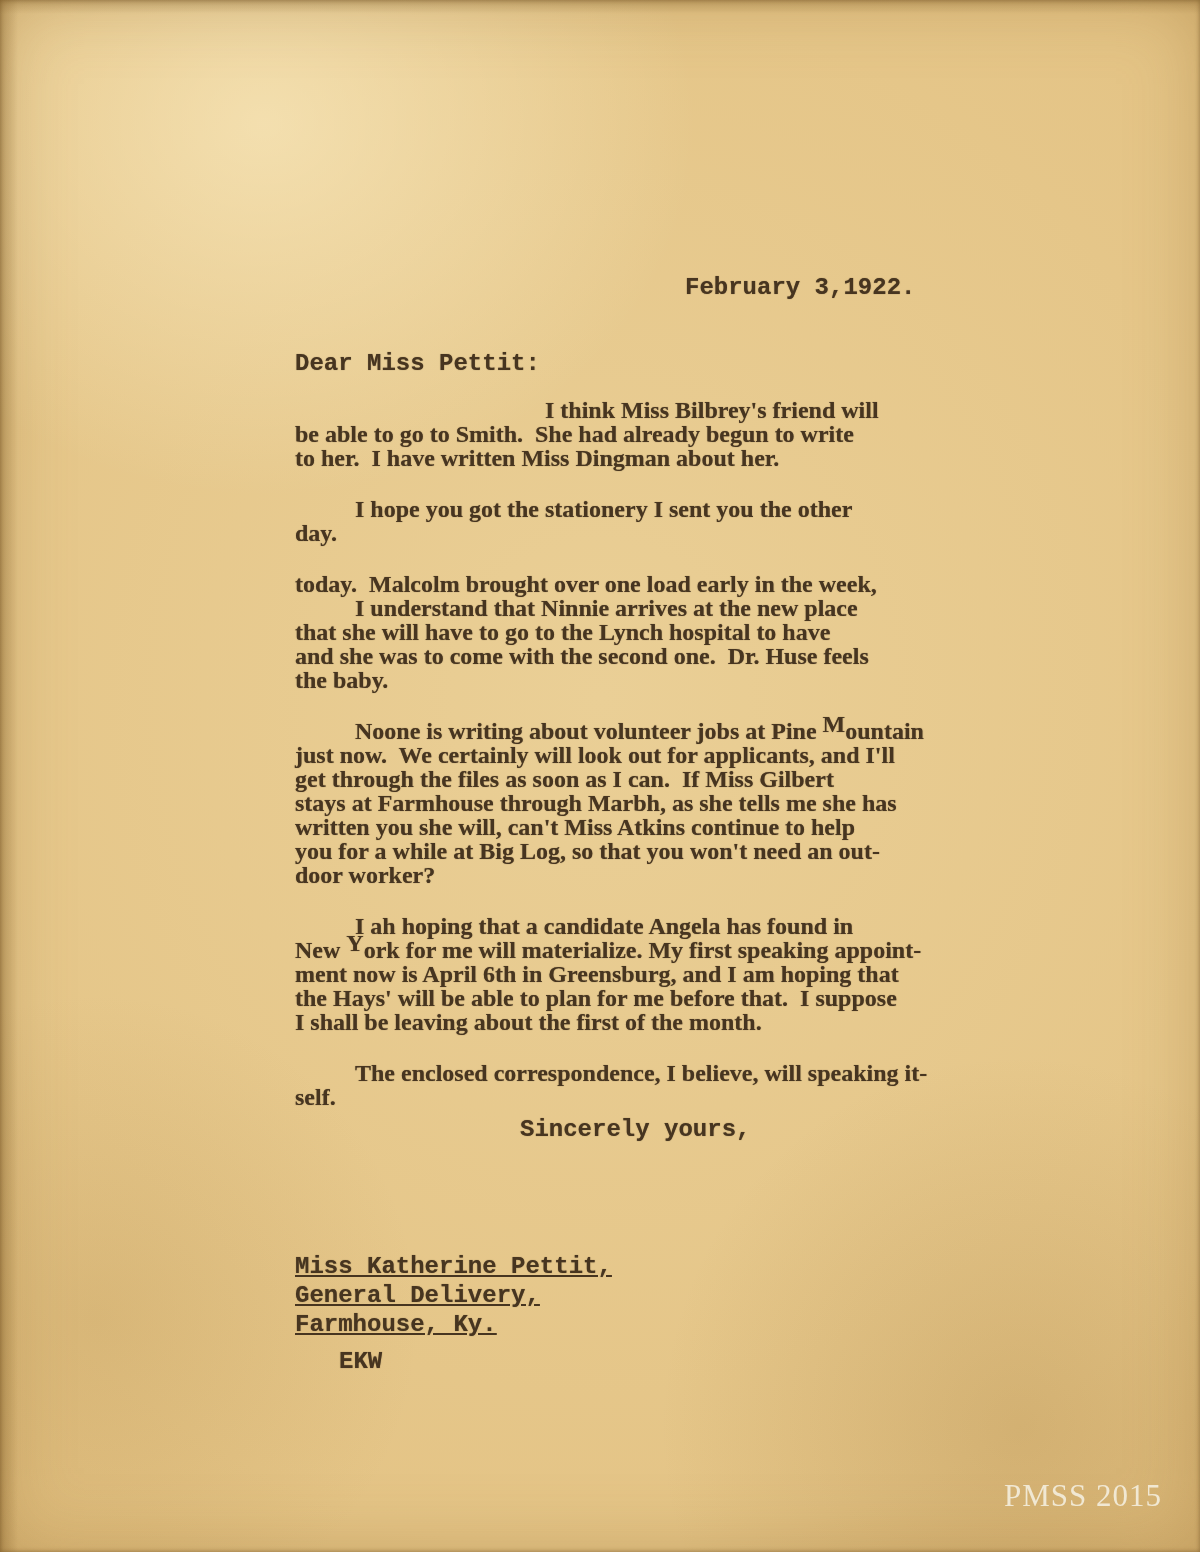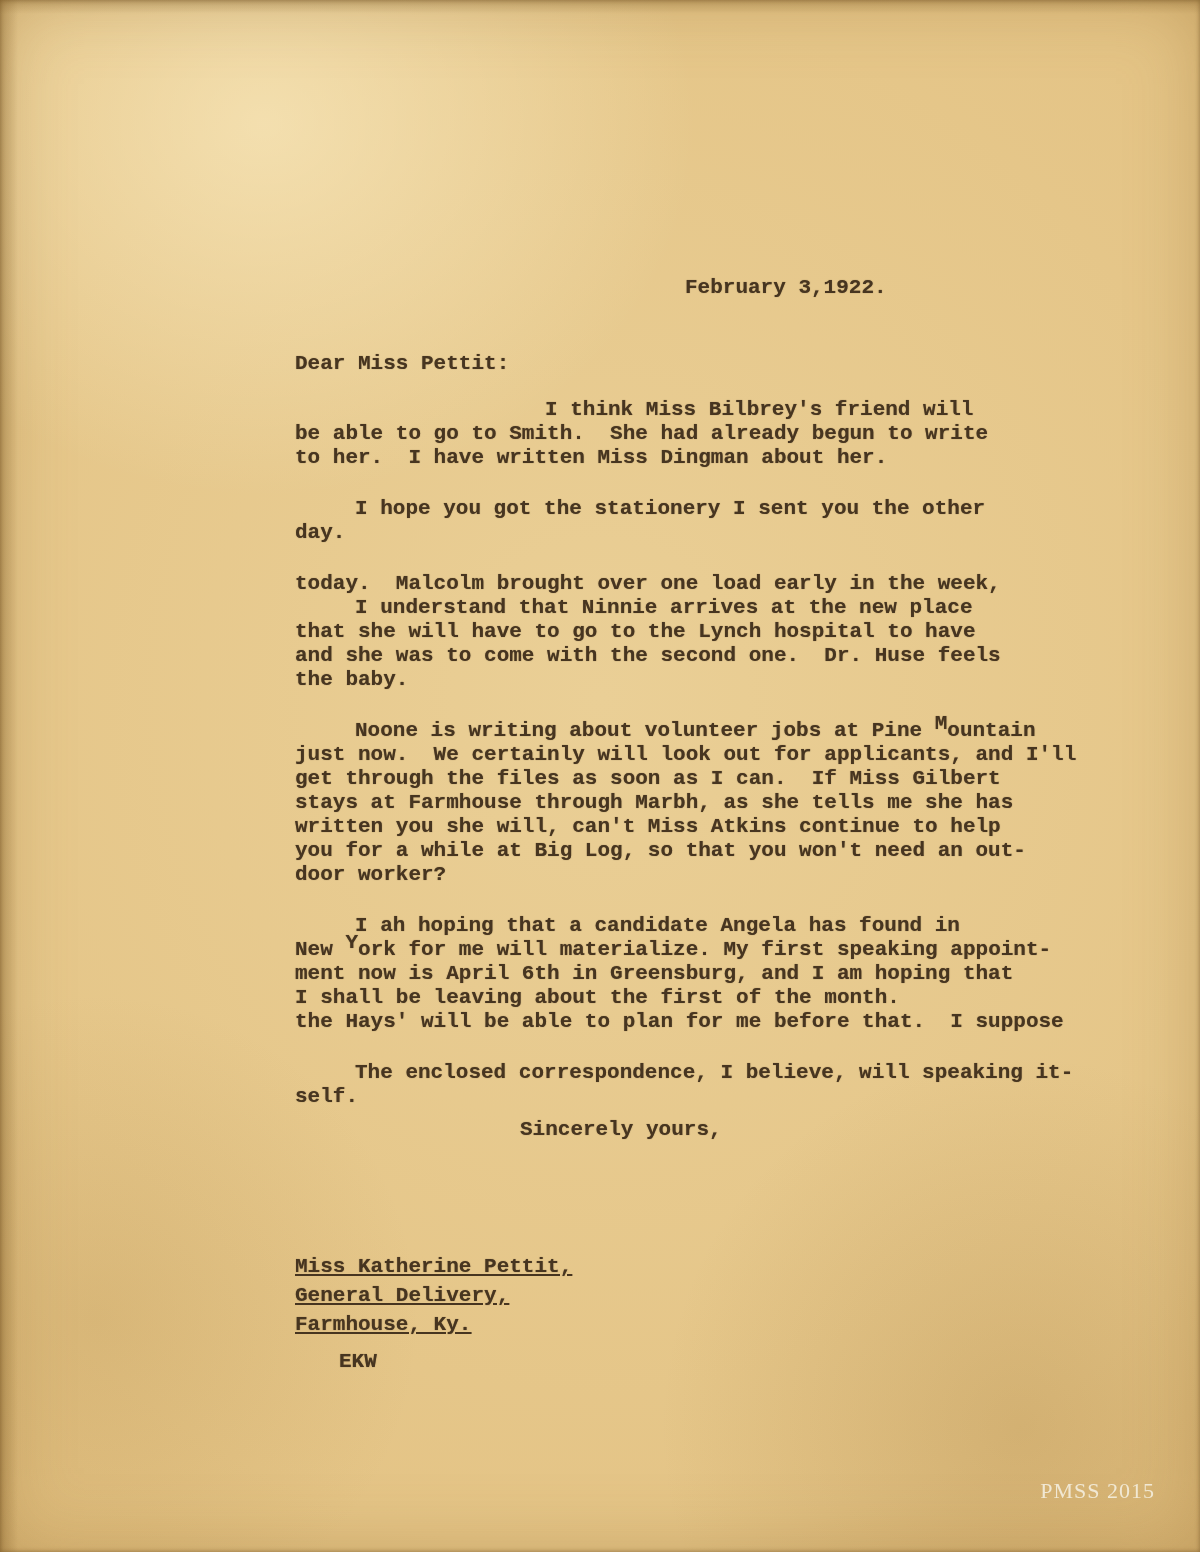--- a/index.html
+++ b/index.html
@@ -23,49 +23,49 @@
   
   .edge-left, .edge-top {
     position: absolute; pointer-events: none;
   }
   .edge-left { left: 0; top: 0; bottom: 0; width: 18px;
     background: linear-gradient(90deg, rgba(120,85,32,0.35), rgba(120,85,32,0)); }
   .edge-top { left: 0; top: 0; right: 0; height: 14px;
     background: linear-gradient(180deg, rgba(120,85,32,0.30), rgba(120,85,32,0)); }
 
   .typed {
-    font-size: 21px;
+    font-size: 24px;
     font-weight: bold;
     color: #473520;
     text-shadow: 0 0 1px rgba(71,53,32,0.65);
   }
   .line {
     white-space: pre;
     height: 24px;
     line-height: 24px;
   }
   .indent { padding-left: 60px; }
   .indent-deep { padding-left: 250px; }
   .raised { position: relative; top: -7px; display: inline-block; }
 
   .date       { position: absolute; left: 685px; top: 276px; }
   .salutation { position: absolute; left: 295px; top: 352px; }
-  .letter-body{ position: absolute; left: 295px; top: 398px; right: 60px; }
+  .letter-body{ position: absolute; left: 295px; top: 398px; right: 60px; font-family: Liberation Serif, serif; }
   .paragraph  { margin: 0 0 27px 0; }
   .closing    { position: absolute; left: 520px; top: 1118px; }
   .address    { position: absolute; left: 295px; top: 1252px; text-decoration: underline; }
   .address .line { height: 29px; line-height: 29px; }
   .initials   { position: absolute; left: 295px; top: 1350px; margin-left: 44px; }
 
   .watermark {
     position: absolute;
-    right: 45px;
+    right: 38px;
     top: 1478px;
     font-family: "Liberation Serif", serif;
-    font-size: 22px;
+    font-size: 31px;
     letter-spacing: 1px;
     color: rgba(249,247,238,0.78);
   }
 </style>
 </head>
 <body>
 
 <div class="page">
   <div class="edge-left"></div>
   <div class="edge-top"></div>
@@ -102,22 +102,22 @@
       <div class="line">stays at Farmhouse through Marbh, as she tells me she has</div>
       <div class="line">written you she will, can't Miss Atkins continue to help</div>
       <div class="line">you for a while at Big Log, so that you won't need an out-</div>
       <div class="line">door worker?</div>
     </div>
 
     <div class="paragraph">
       <div class="line indent">I ah hoping that a candidate Angela has found in</div>
       <div class="line"><span>New </span><span class="raised">Y</span><span>ork for me will materialize. My first speaking appoint-</span></div>
       <div class="line">ment now is April 6th in Greensburg, and I am hoping that</div>
+      <div class="line">the Hays' will be able to plan for me before that.  I suppose</div>
       <div class="line">I shall be leaving about the first of the month.</div>
-      <div class="line">the Hays' will be able to plan for me before that.  I suppose</div>
     </div>
 
     <div class="paragraph">
       <div class="line indent">The enclosed correspondence, I believe, will speaking it-</div>
       <div class="line">self.</div>
     </div>
 
   </div>
 
   <div class="closing typed line">Sincerely yours,</div>

